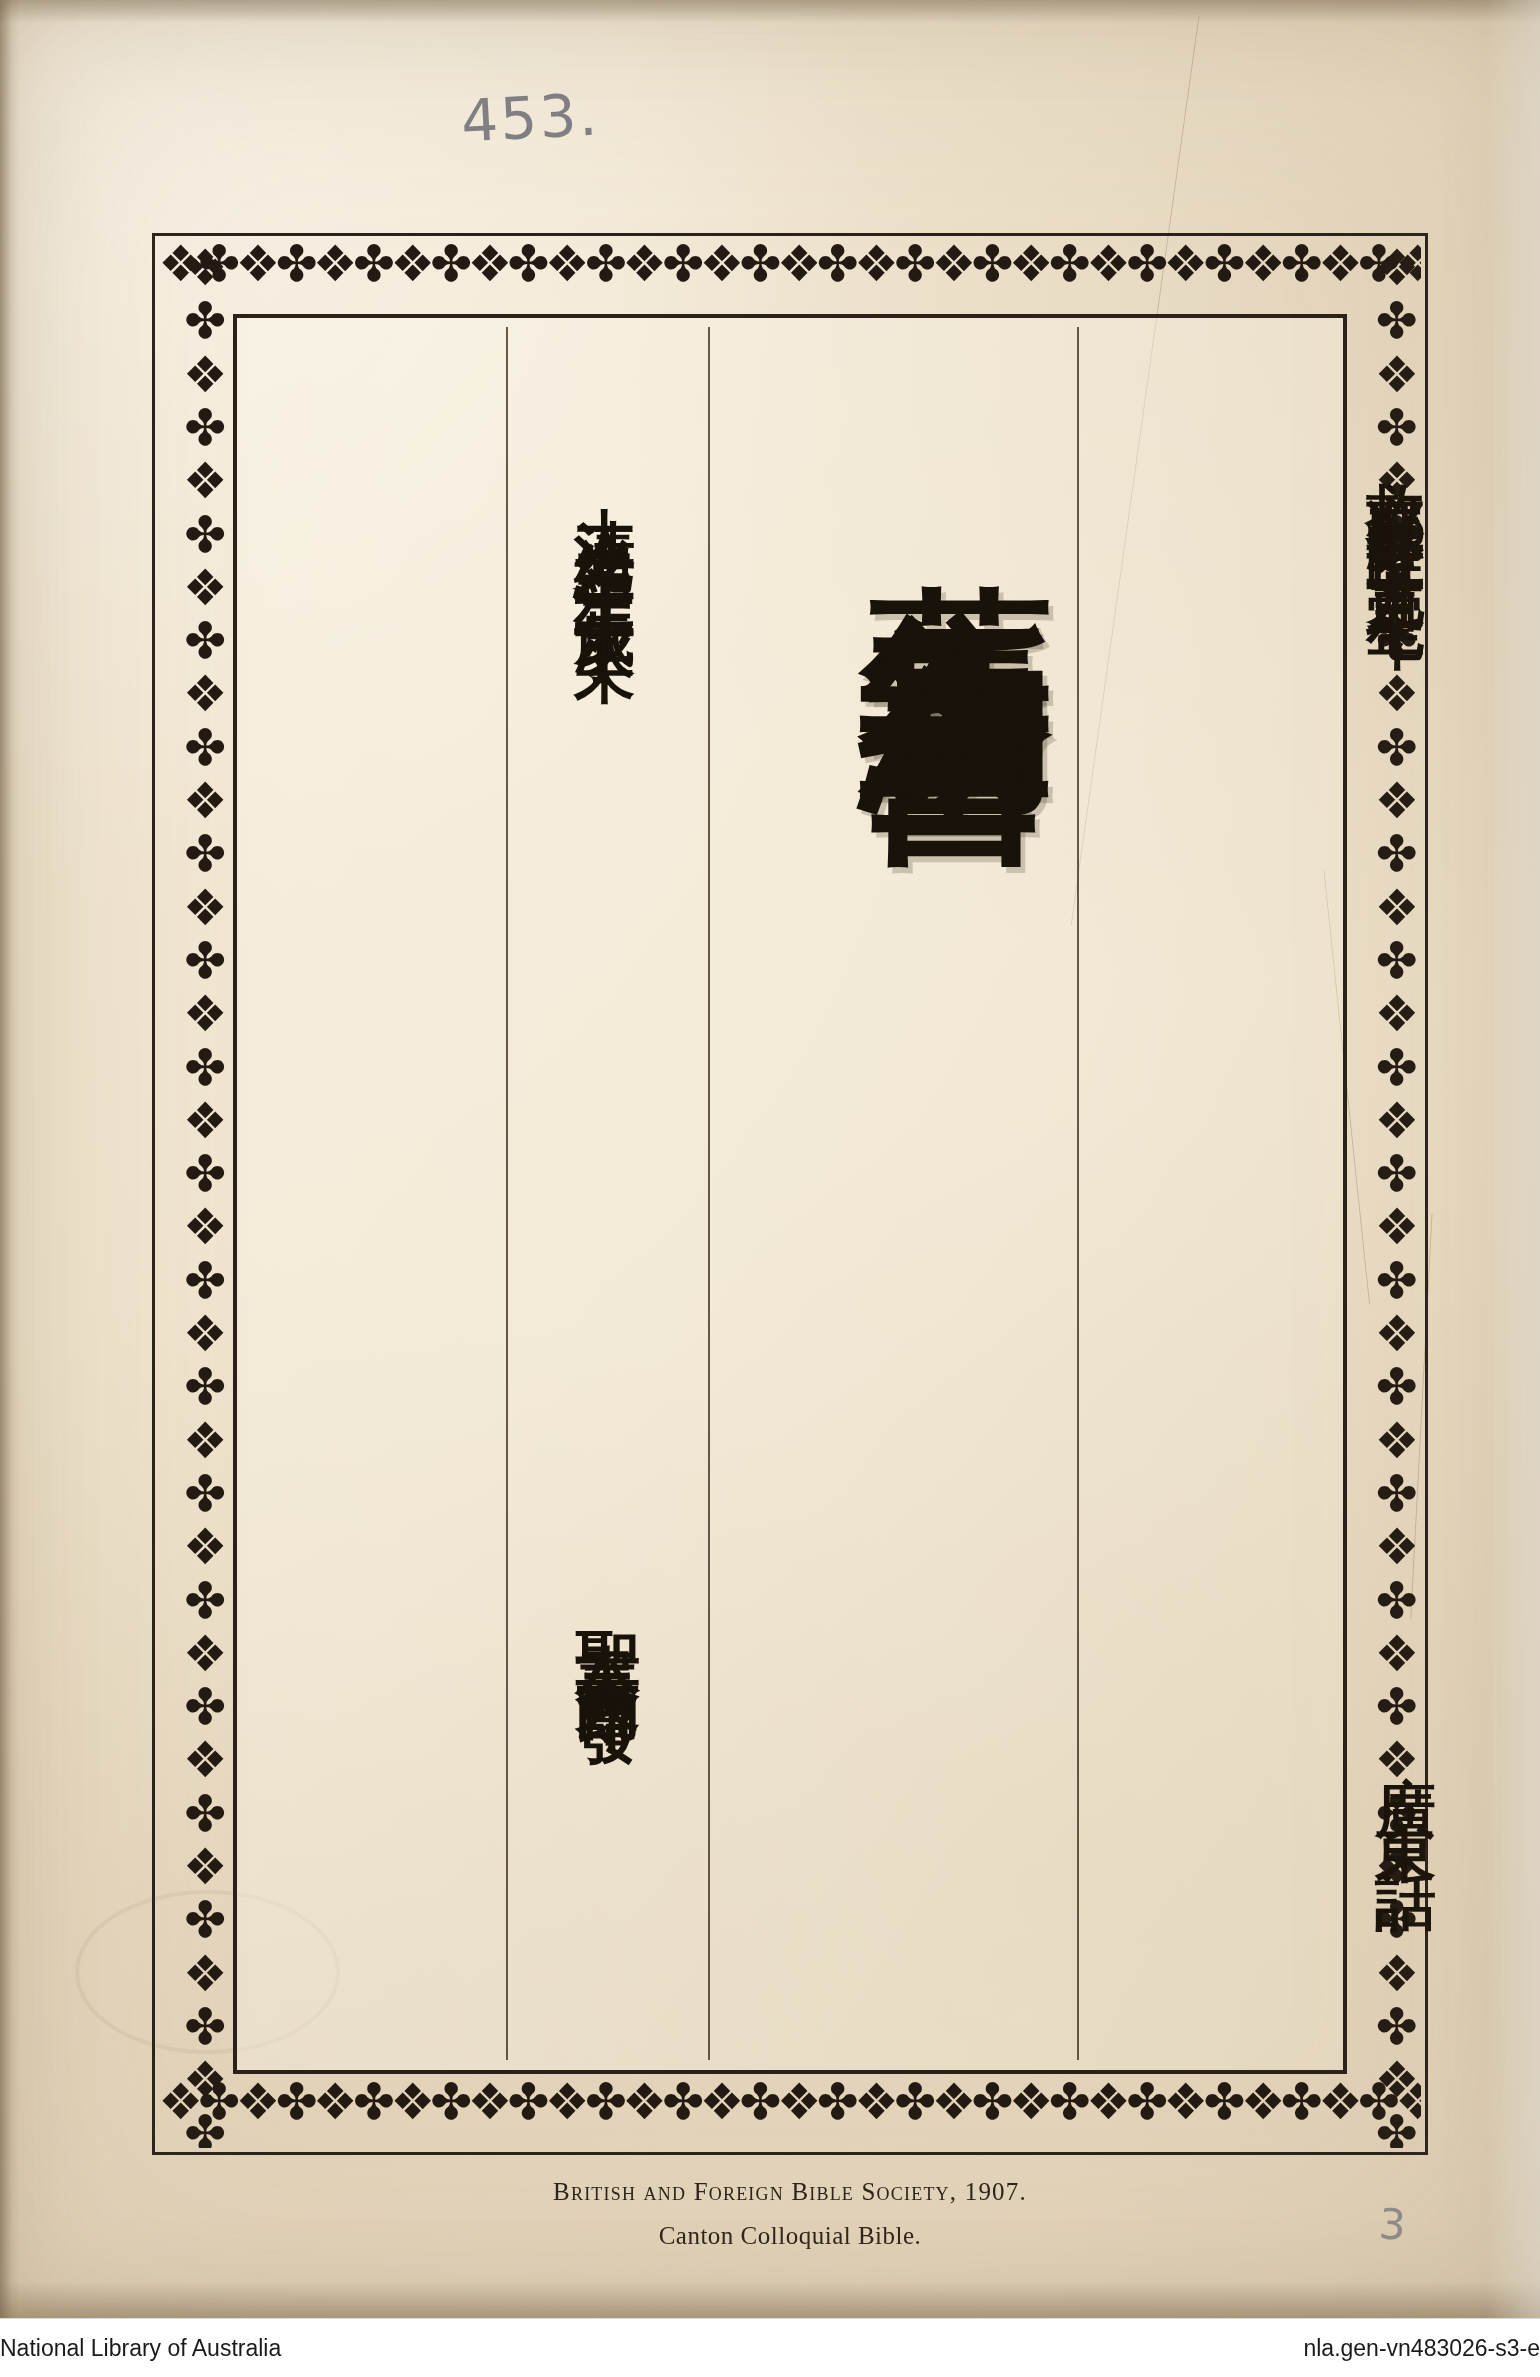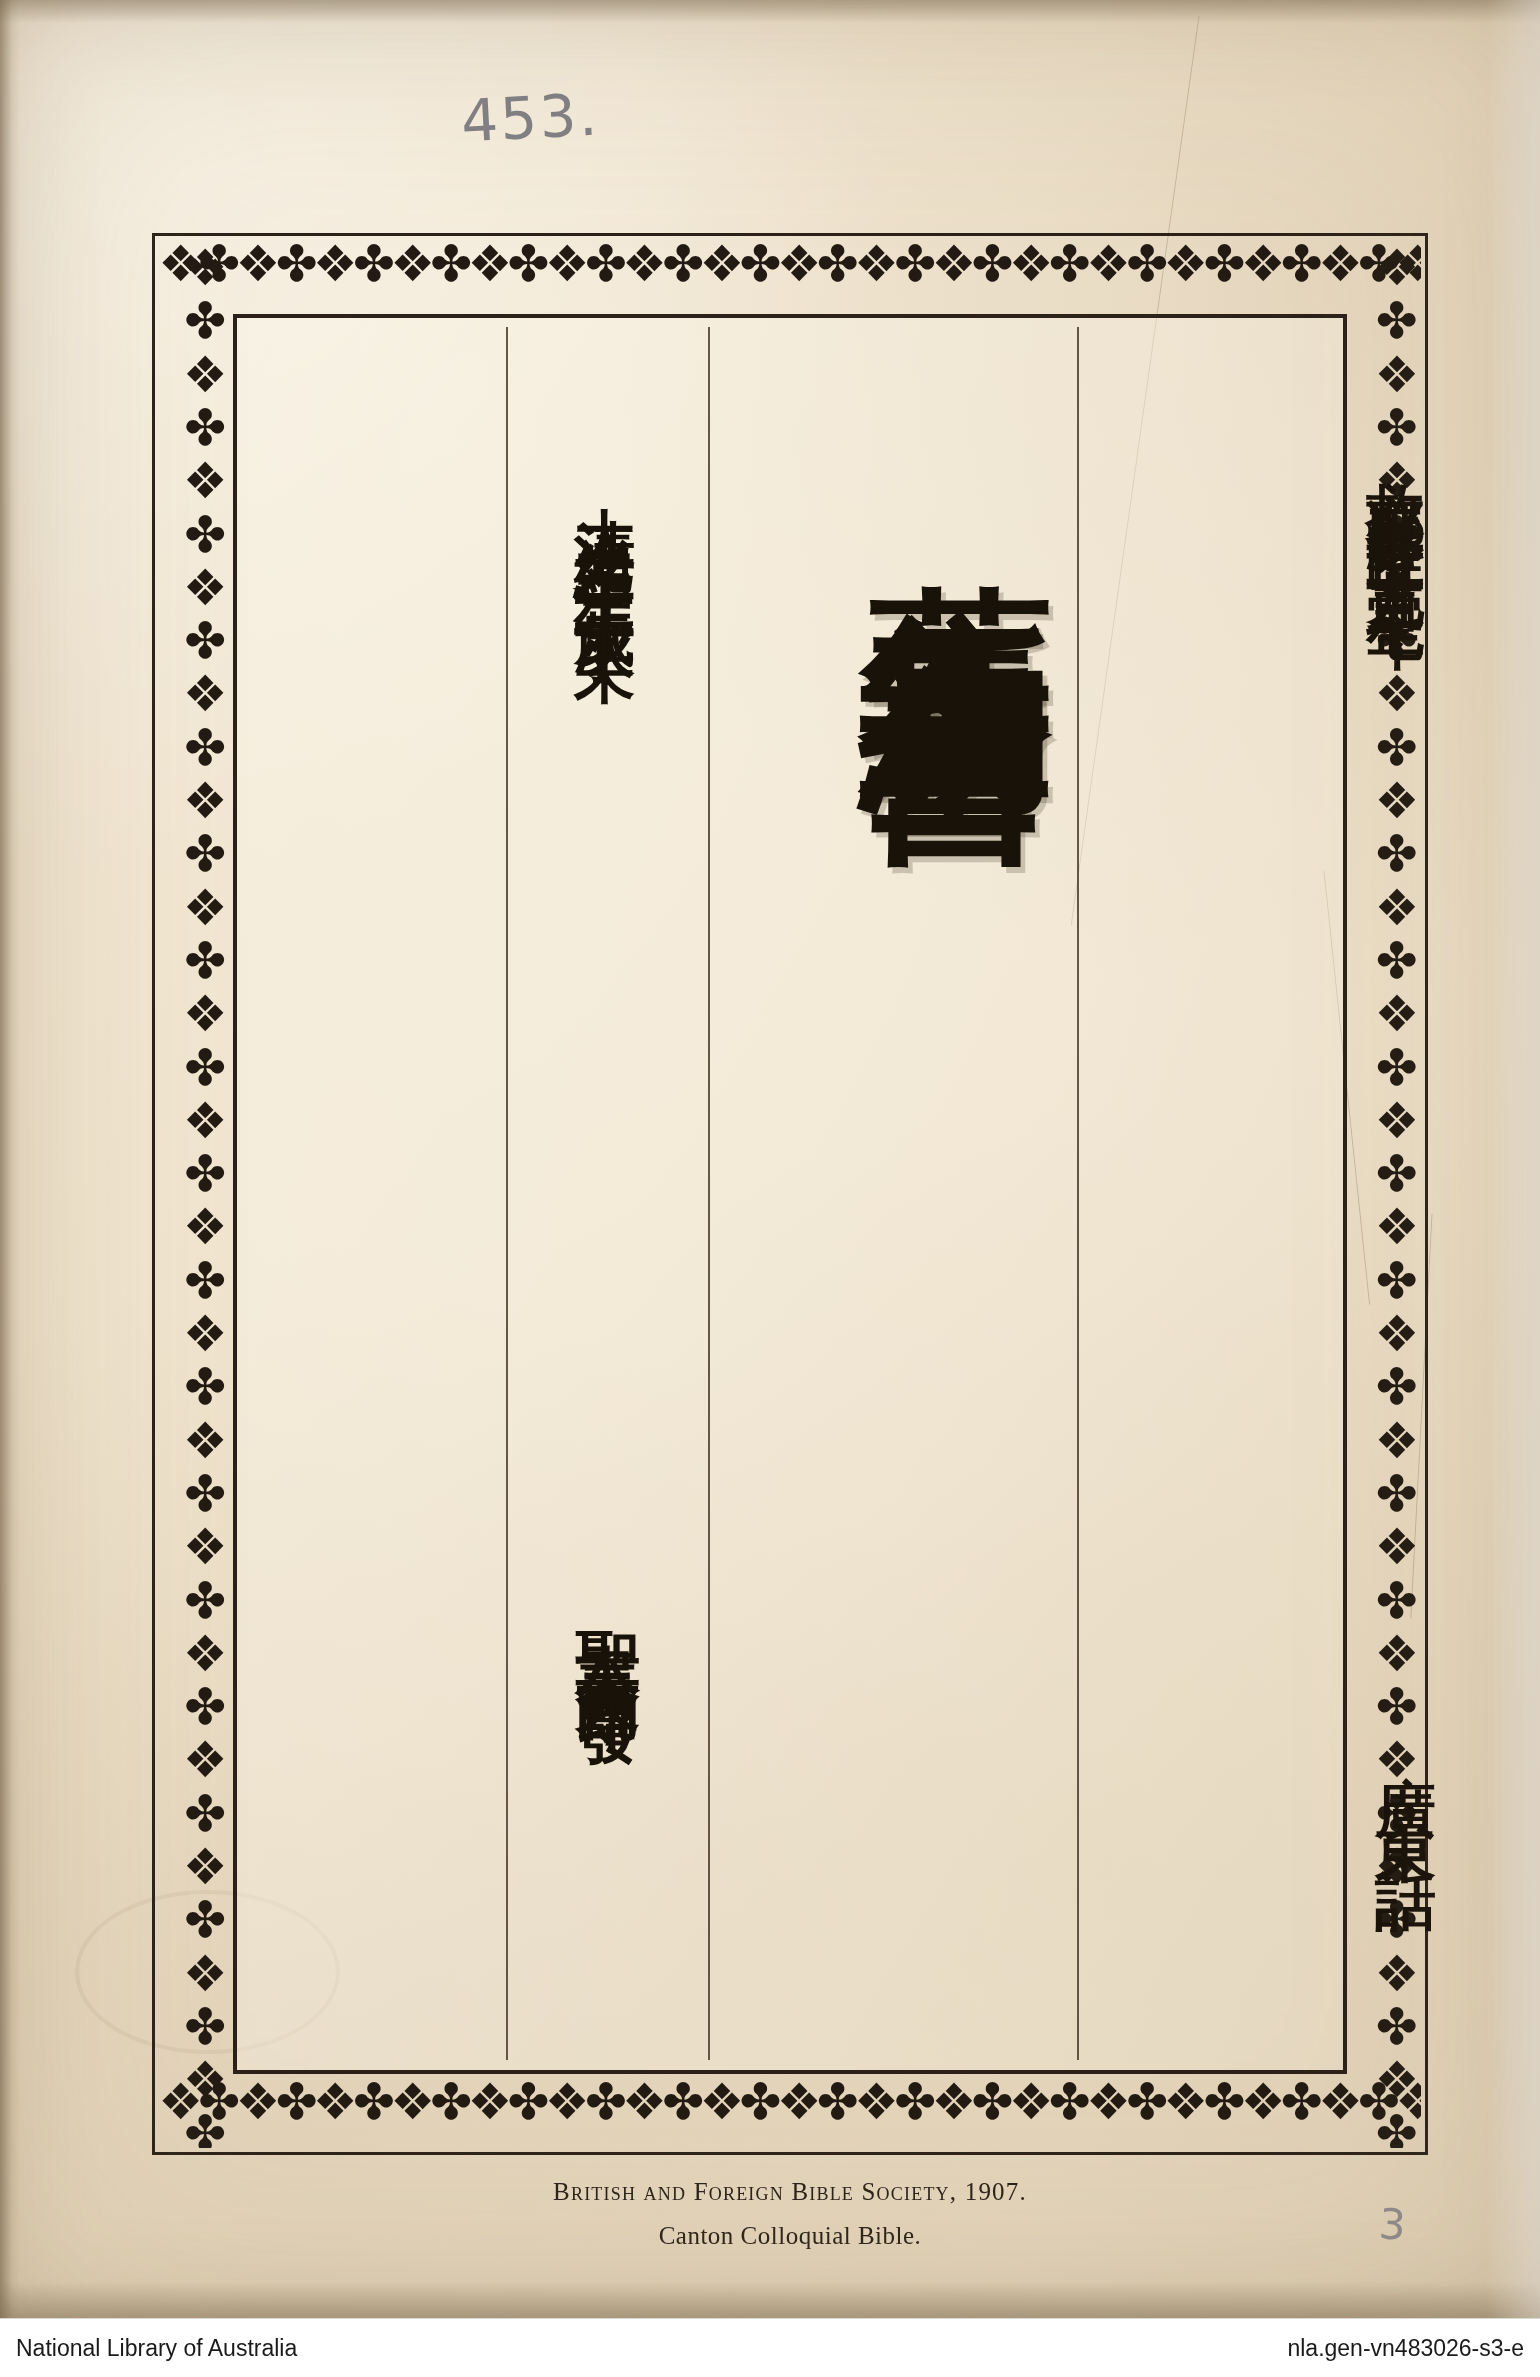--- a/index.html
+++ b/index.html
@@ -256,21 +256,21 @@
   
   #footer {
     position: absolute;
     left: 0; top: 2318px;
     width: 1540px; height: 59px;
     background: #ffffff;
     border-top: 0.8px solid #d9d9d9;
     display: flex;
     align-items: center;
     justify-content: space-between;
-    padding: 0 16px;
+    padding: 0 0;
     box-sizing: border-box;
     font-family: "Liberation Sans", sans-serif;
     font-size: 23px;
     color: #1a1a1a;
   }
 </style>
 </head>
 <body>
 
 <div id="scan">

